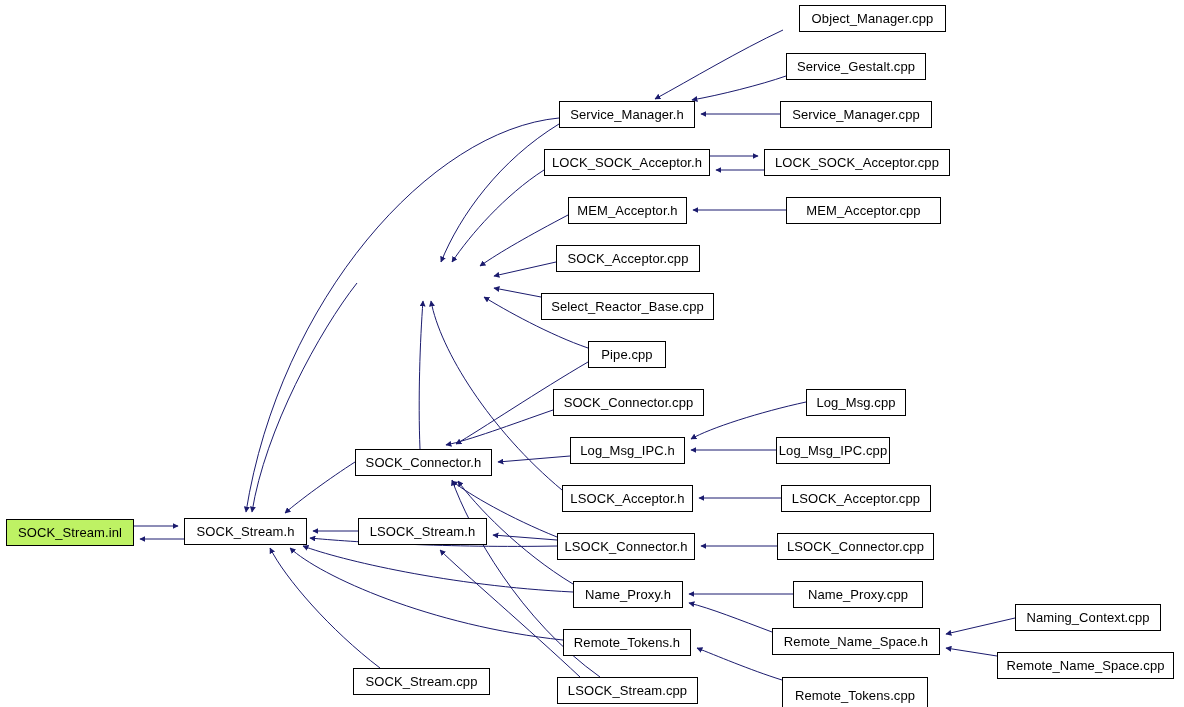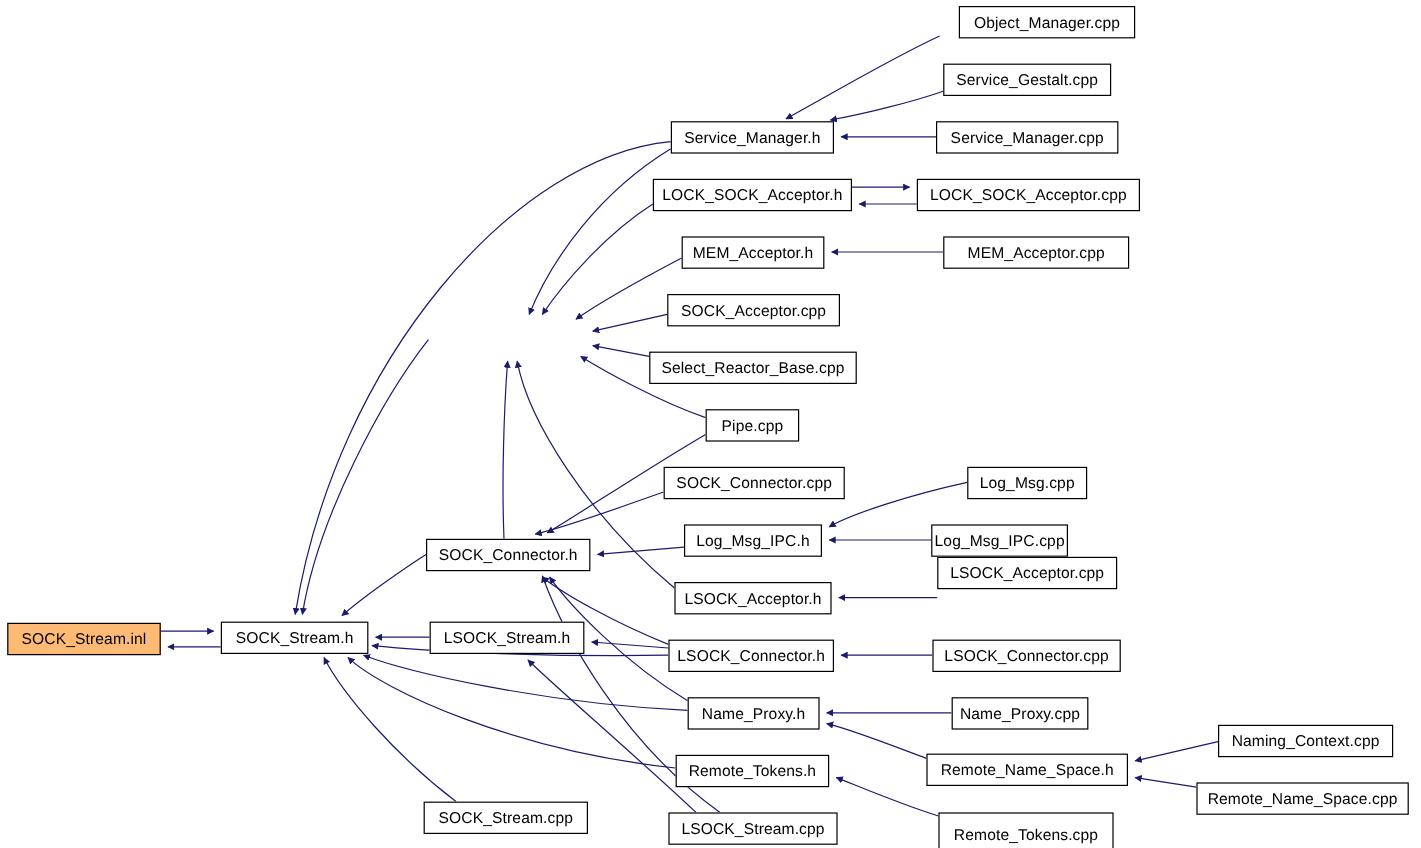--- a/index.html
+++ b/index.html
@@ -33,21 +33,21 @@
     font-size: 13px;
     line-height: 1;
     display: flex;
     align-items: center;
     justify-content: center;
     white-space: nowrap;
     letter-spacing: 0.1px;
     z-index: 2;
   }
   .node.current {
-    background: #fdba74;
+    background: #bef264;
     border-color: #000000;
   }
   .node-label {
     display: block;
     padding: 0 2px;
   }
 </style>
 </head>
 <body>
 
@@ -168,27 +168,27 @@
     </div>
     <div class="node" style="left: 786px; top: 197px; width: 155px; height: 27px;">
       <span class="node-label">MEM_Acceptor.cpp</span>
     </div>
     <div class="node" style="left: 806px; top: 389px; width: 100px; height: 27px;">
       <span class="node-label">Log_Msg.cpp</span>
     </div>
     <div class="node" style="left: 776px; top: 437px; width: 114px; height: 27px;">
       <span class="node-label">Log_Msg_IPC.cpp</span>
     </div>
-    <div class="node" style="left: 781px; top: 464px; width: 150px; height: 27px;">
+    <div class="node" style="left: 781px; top: 485px; width: 150px; height: 27px;">
       <span class="node-label">LSOCK_Acceptor.cpp</span>
     </div>
     <div class="node" style="left: 777px; top: 533px; width: 157px; height: 27px;">
       <span class="node-label">LSOCK_Connector.cpp</span>
     </div>
-    <div class="node" style="left: 793px; top: 581px; width: 114px; height: 27px;">
+    <div class="node" style="left: 793px; top: 581px; width: 130px; height: 27px;">
       <span class="node-label">Name_Proxy.cpp</span>
     </div>
     <div class="node" style="left: 772px; top: 628px; width: 168px; height: 27px;">
       <span class="node-label">Remote_Name_Space.h</span>
     </div>
     <div class="node" style="left: 782px; top: 677px; width: 146px; height: 37px;">
       <span class="node-label">Remote_Tokens.cpp</span>
     </div>
     <div class="node" style="left: 1015px; top: 604px; width: 146px; height: 27px;">
       <span class="node-label">Naming_Context.cpp</span>

